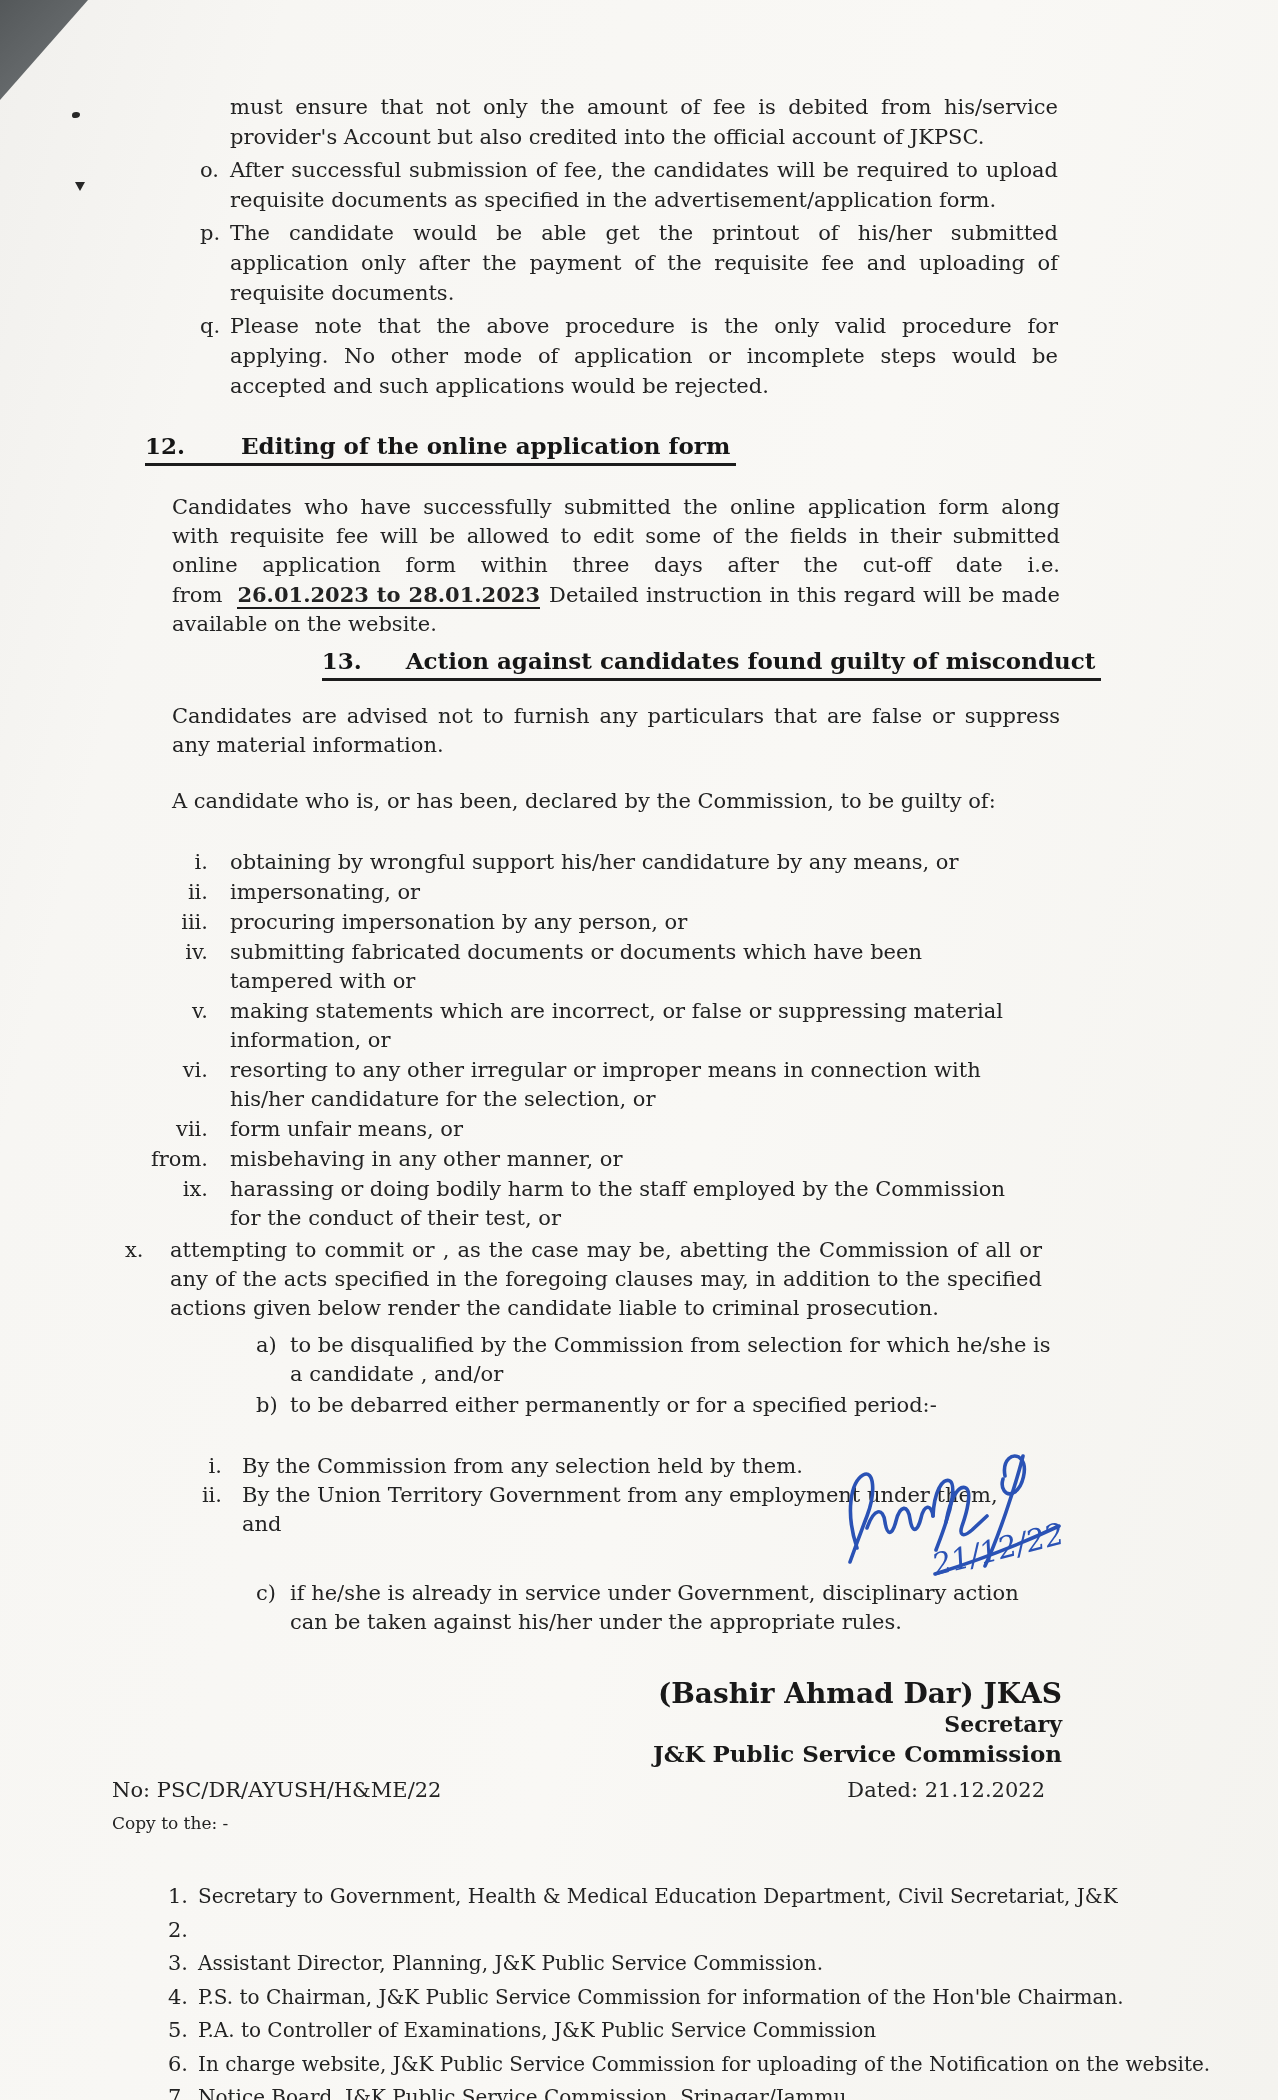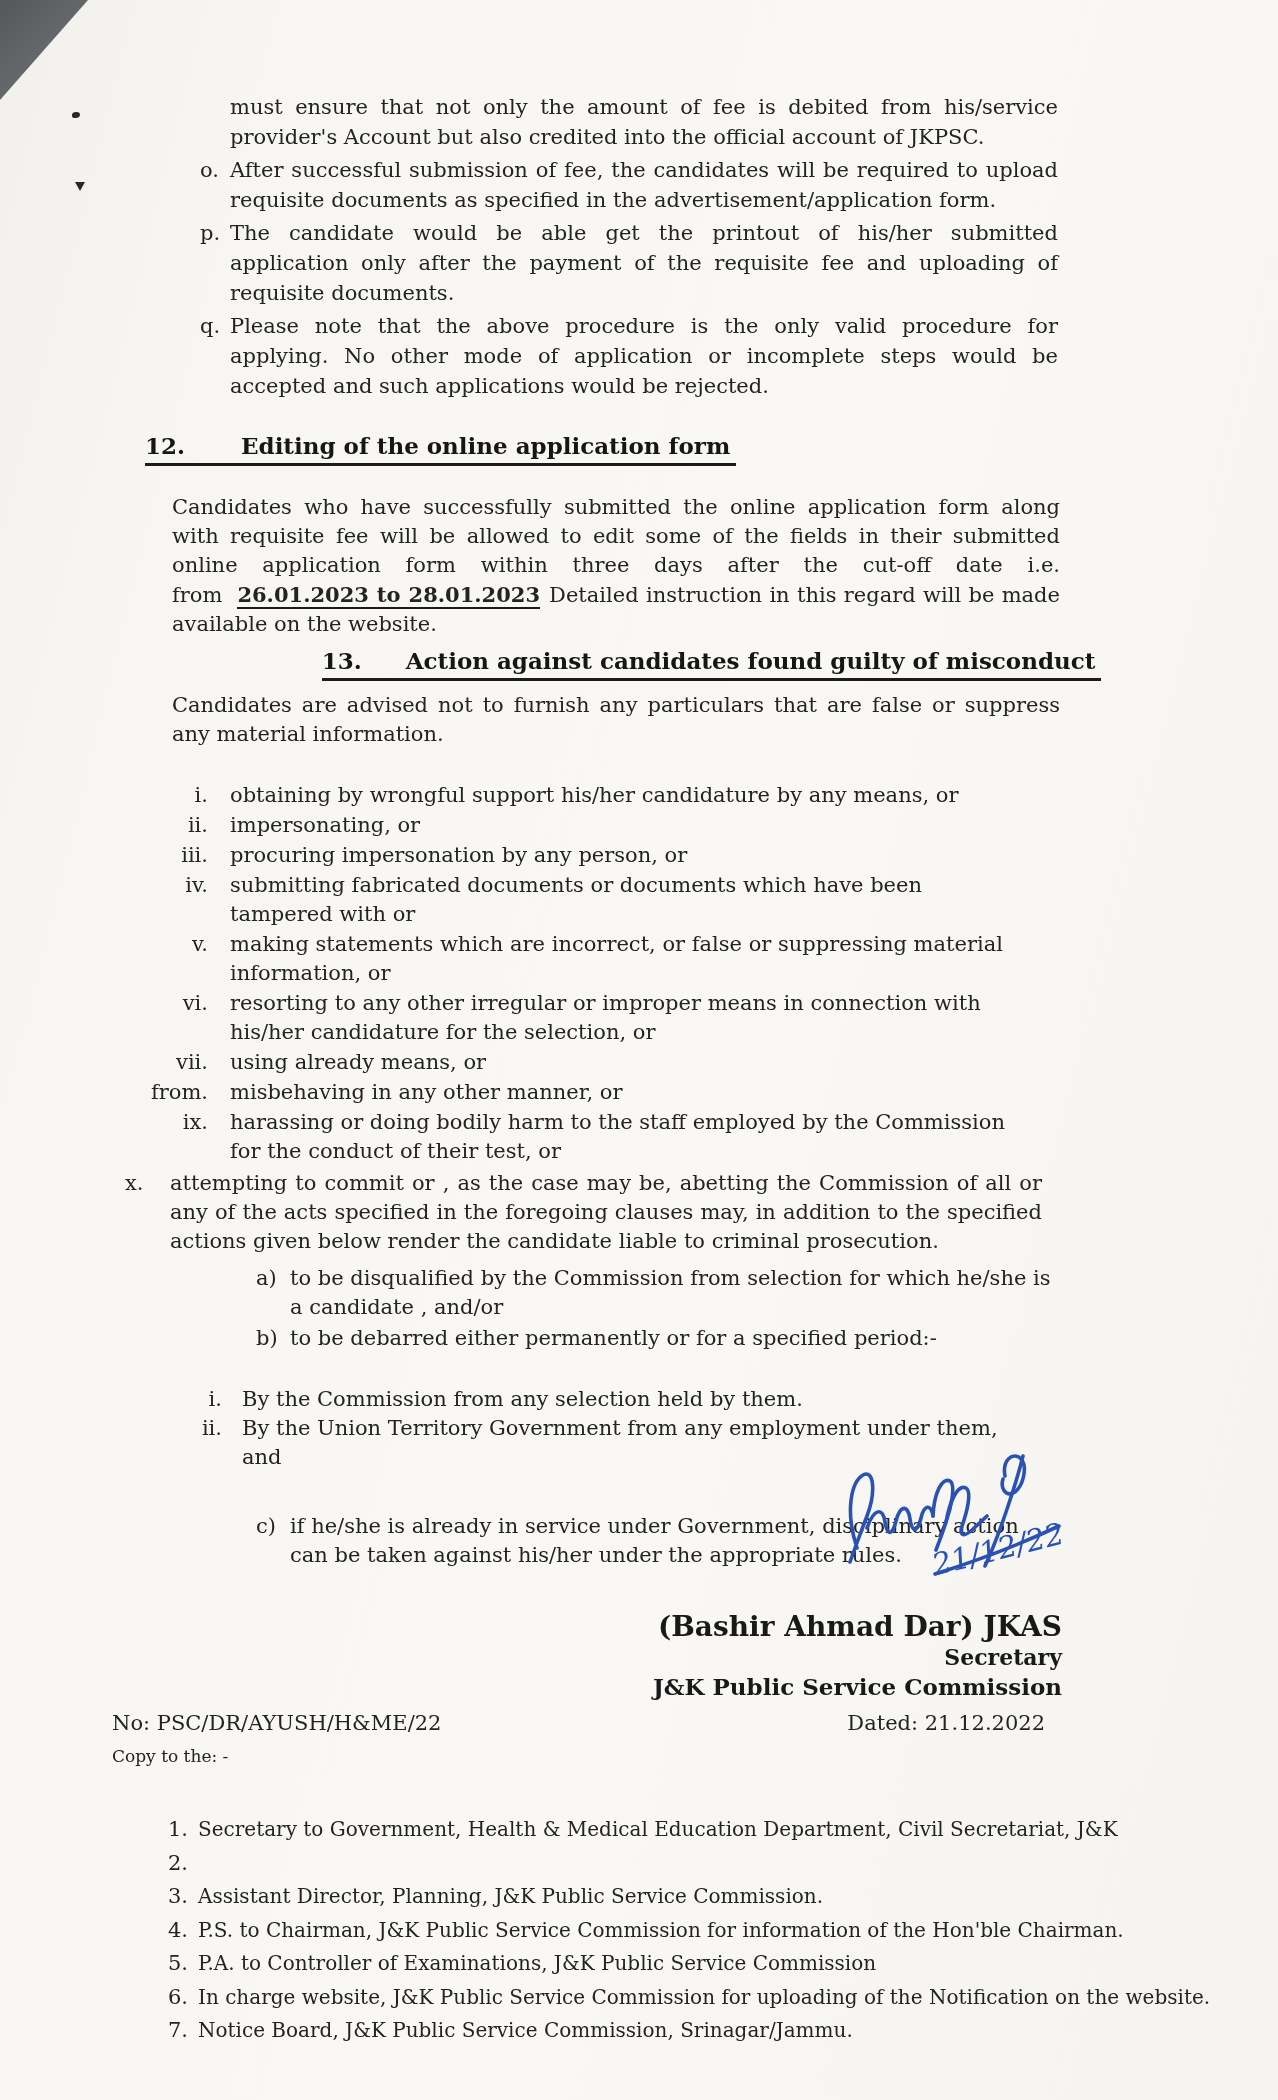--- a/index.html
+++ b/index.html
@@ -35,21 +35,21 @@
 
   
   .sec-heading{margin:30px 0 0 145px;font-size:23px;font-weight:bold;color:#161616;}
   .sec-underline{display:inline-block;border-bottom:3px solid #1c1c1c;padding:0 6px 2px 0;}
   .sec-num{margin-right:56px;}
   .sec-heading.h13{margin-top:7px;text-align:center;}
   .sec-heading.h13 .sec-num{margin-right:44px;}
 
   .para{margin:0;width:888px;margin-left:172px;line-height:29px;}
   .para.p12{margin-top:27px;}
-  .para.p13a{margin-top:10px;}
+  .para.p13a{margin-top:21px;}
   .para.p13b{margin-top:27px;width:860px;}
   .dates{font-weight:bold;border-bottom:2.5px solid #1c1c1c;margin:0 9px 0 15px;white-space:nowrap;}
 
   
   .roman-list{margin:32px 0 0 0;}
   .r-row{display:flex;line-height:29px;margin-bottom:1px;}
   .r-row .r-label{flex:0 0 208px;text-align:right;}
   .r-row .r-text{flex:0 0 800px;margin-left:22px;}
 
   
@@ -116,20 +116,21 @@
       <span class="sec-underline"><span class="sec-num">12.</span><span class="sec-title">Editing of the online application form</span></span>
     </div>
 
     <p class="para p12 justify"><span>Candidates who have successfully submitted the online application form along with requisite fee will be allowed to edit some of the fields in their submitted online application form within three days after the cut-off date i.e. from</span><span class="dates">26.01.2023 to 28.01.2023</span><span>Detailed instruction in this regard will be made available on the website.</span></p>
 
     <div class="sec-heading h13">
       <span class="sec-underline"><span class="sec-num">13.</span><span class="sec-title">Action against candidates found guilty of misconduct</span></span>
     </div>
 
     <p class="para p13a justify">Candidates are advised not to furnish any particulars that are false or suppress any material information.</p>
+    <p class="para p13b">A candidate who is, or has been, declared by the Commission, to be guilty of:</p>
 
     <div class="roman-list">
       <div class="r-row">
           <span class="r-label">i.</span>
           <div class="r-text">obtaining by wrongful support his/her candidature by any means, or</div>
         </div>
       <div class="r-row">
           <span class="r-label">ii.</span>
           <div class="r-text">impersonating, or</div>
         </div>
@@ -144,21 +145,21 @@
       <div class="r-row">
           <span class="r-label">v.</span>
           <div class="r-text">making statements which are incorrect, or false or suppressing material information,  or</div>
         </div>
       <div class="r-row">
           <span class="r-label">vi.</span>
           <div class="r-text">resorting to any other irregular or improper means in connection with his/her candidature for the selection, or</div>
         </div>
       <div class="r-row">
           <span class="r-label">vii.</span>
-          <div class="r-text">using already means, or</div>
+          <div class="r-text">form unfair means, or</div>
         </div>
       <div class="r-row">
           <span class="r-label">from.</span>
           <div class="r-text">misbehaving in any other manner, or</div>
         </div>
       <div class="r-row">
           <span class="r-label">ix.</span>
           <div class="r-text">harassing or doing bodily harm to the staff employed by the Commission for the conduct of their test, or</div>
         </div>
     </div>

